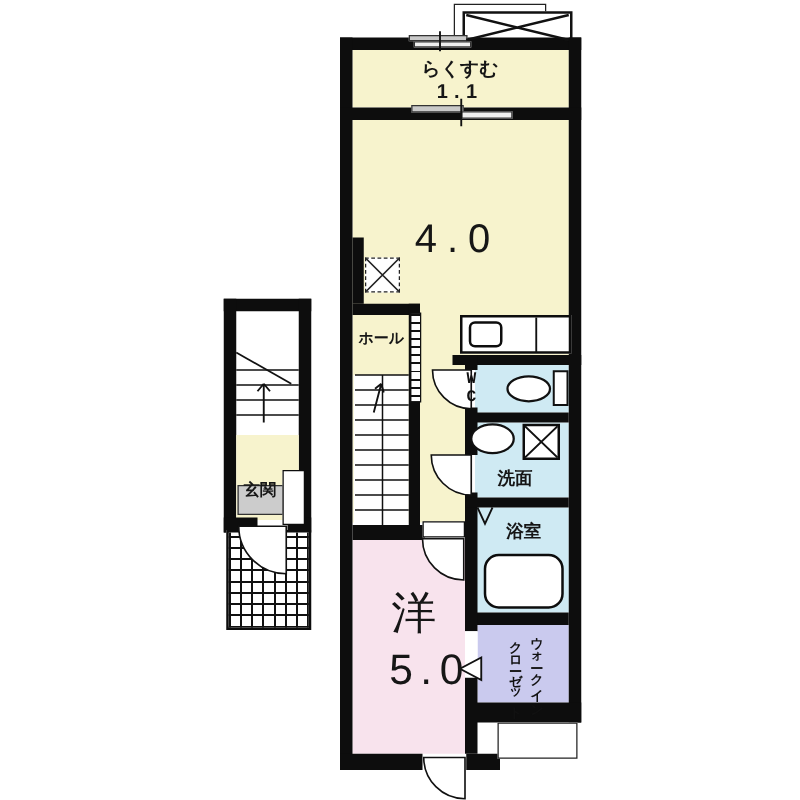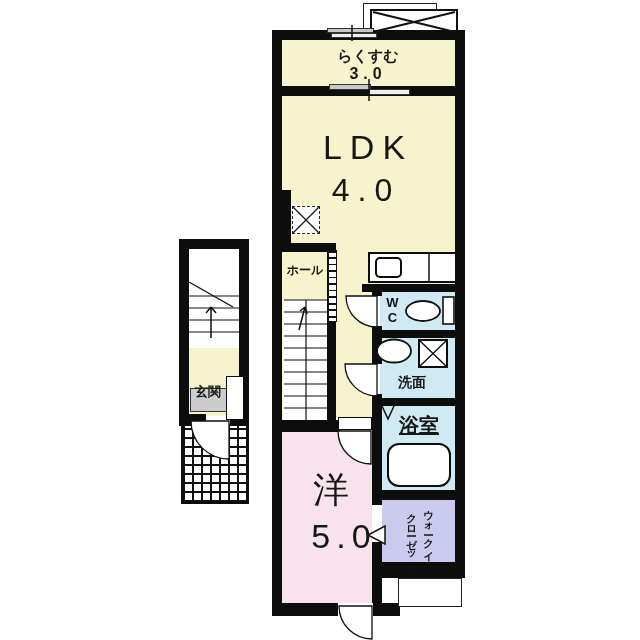--- a/index.html
+++ b/index.html
@@ -129,27 +129,26 @@
 
     <path d="M 284,300 H 327 M 284,312 H 327 M 284,324 H 327 M 284,336 H 327 M 284,348 H 327 M 284,360 H 327 M 284,372 H 327 M 284,384 H 327 M 284,396 H 327 M 284,408 H 327 M 306,300 V 420" stroke="#111" stroke-width="1.2" fill="none"></path>
     <path d="M 299,330 L 305,307 M 305,307 L 300,311 M 305,307 L 307,314" stroke="#111" stroke-width="1.5" fill="none"></path>
 
     <path d="M 189,296 H 239 M 189,308 H 239 M 189,320 H 239 M 189,332 H 239" stroke="#111" stroke-width="1.2" fill="none"></path>
     <path d="M 189,282 L 233,307" stroke="#111" stroke-width="1.4" fill="none"></path>
     <path d="M 211,338 V 307 M 211,307 L 206,313 M 211,307 L 216,313" stroke="#111" stroke-width="1.5" fill="none"></path>
   </svg>
 
   <div class="label" style="left:368px;top:56px;font-size:15px;">らくすむ</div>
-  <div class="label" style="left:368px;top:74px;font-size:16px;letter-spacing:5px;">3.0</div>
-  <div class="label big" style="left:368px;top:148px;font-size:34px;letter-spacing:8px;">LDK</div>
+  <div class="label" style="left:368px;top:74px;font-size:16px;letter-spacing:5px;">1.1</div>
   <div class="label big" style="left:366px;top:191px;font-size:32px;letter-spacing:8px;">4.0</div>
   <div class="label" style="left:305px;top:271px;font-size:12px;">ホール</div>
-  <div class="abs" style="left:385px;top:295px;width:15px;font-size:13px;font-weight:600;line-height:15px;word-break:break-all;text-align:center;">WC</div>
+  <div class="abs" style="left:366px;top:295px;width:15px;font-size:13px;font-weight:600;line-height:15px;word-break:break-all;text-align:right;font-family:Liberation Mono, monospace;">WC</div>
   <div class="label" style="left:412px;top:383px;font-size:14px;">洗面</div>
-  <div class="label" style="left:419px;top:425px;font-size:20px;text-decoration:underline;">浴室</div>
+  <div class="label" style="left:419px;top:425px;font-size:14px;">浴室</div>
   <div class="label big" style="left:331px;top:490px;font-size:36px;">洋</div>
   <div class="label big" style="left:328px;top:537px;font-size:34px;letter-spacing:6px;margin-left:16px;">5.0</div>
   <div class="vtext" style="left:422px;top:503px;">ウォークイン</div>
   <div class="vtext" style="left:405px;top:505px;">クローゼット</div>
   <div class="label" style="left:208px;top:392px;font-size:13px;">玄関</div>
 
 
 </div>
 
 </body></html>

